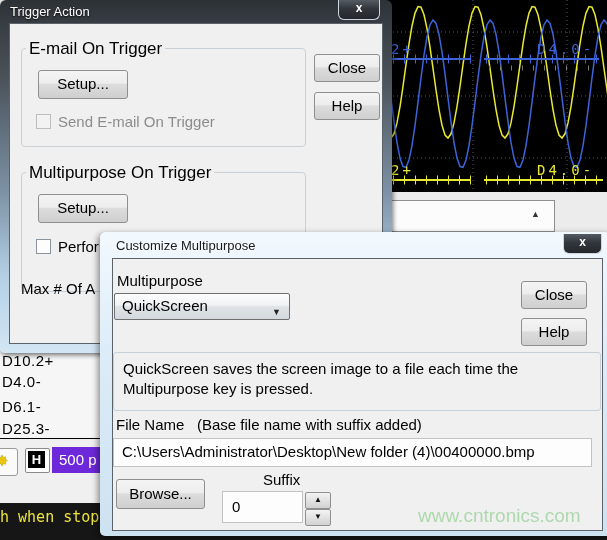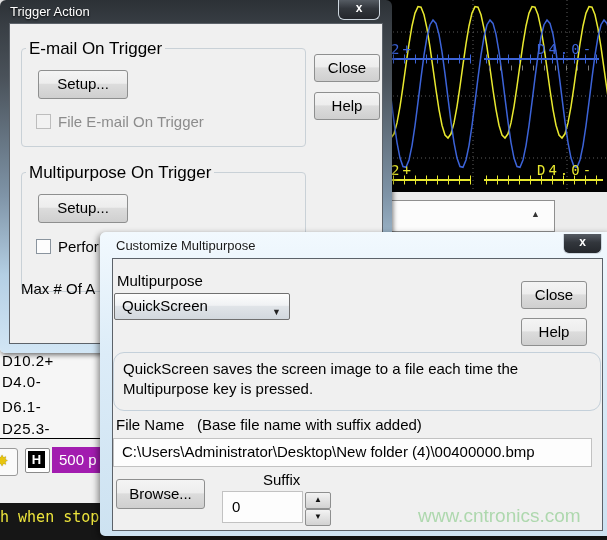--- a/index.html
+++ b/index.html
@@ -17,21 +17,21 @@
                 border-bottom:2px solid #000000;}
   .chan{position:absolute;left:2px;font-size:15px;color:#000;letter-spacing:.5px;}
   #toolbar-row{left:0;top:439px;width:100px;height:64px;background:#f0f0f0;z-index:1;}
   #sun-btn{left:-14px;top:9px;width:30px;height:26px;background:#fafafa;border:1px solid #9a9a9a;
            border-radius:3px;text-align:center;font-size:15px;line-height:24px;color:#e8c50f;
            text-shadow:0 0 1px #7a6a00;}
   #h-btn{left:25px;top:9px;width:23px;height:23px;background:#fff;border:1px solid #8a8a8a;
          border-radius:2px;}
   #h-btn .hsq{position:absolute;left:2px;top:2px;width:17px;height:17px;background:#000;
          color:#fff;font-weight:bold;font-size:13px;text-align:center;line-height:17px;}
-  #timebase-box{left:52px;top:8px;width:60px;height:26px;background:#a21caf;color:#fff;
+  #timebase-box{left:52px;top:8px;width:60px;height:26px;background:#6d28d9;color:#fff;
          font-size:15px;line-height:26px;padding-left:7px;white-space:nowrap;overflow:hidden;}
   #status-bar{left:0;top:503px;width:607px;height:37px;background:#161616;z-index:2;}
   #status-text{position:absolute;left:0px;top:5px;color:#ece43c;
          font-family:"DejaVu Sans Mono",monospace;font-size:15px;white-space:nowrap;}
 
   
   .win-client{position:absolute;background:#f0f0f0;border:1px solid #5c6269;}
   #trigger-win{left:0;top:0;width:392px;height:353px;z-index:10;
       background:linear-gradient(180deg,#2c3136 0%,#383e44 7%,#4a525a 22%,#7e93a6 55%,#b4cfe4 78%,#d2e6f5 100%);
       border-radius:6px 6px 5px 5px;box-shadow:1px 2px 5px rgba(0,0,0,.55);}
@@ -61,21 +61,21 @@
       text-shadow:0 0 4px #fff;}
   #customize-x{left:463px;top:2px;width:37px;}
   #customize-client{left:12px;top:26px;width:489px;height:271px;}
 
   #combo{left:114px;top:293px;width:167px;height:25px;z-index:21;position:absolute;
       background:linear-gradient(180deg,#fdfdfd,#f0f2f4 45%,#e0e4e8 50%,#d2d8de 100%);
       border:1px solid #707070;border-radius:2px;font-size:15px;color:#000;
       line-height:23px;padding-left:7px;}
   #combo .arrow{position:absolute;right:8px;top:7px;font-size:9px;color:#222;}
   #info-box{left:113px;top:352px;width:477px;height:51px;z-index:21;position:absolute;
-      border:1px solid #c4d0da;border-radius:11px;background:#f0f0f0;
+      border:1px solid #c4d0da;border-radius:3px;background:#f0f0f0;
       font-size:15px;color:#000;padding:6px 0 0 9px;line-height:20px;}
   .spin-btn{position:absolute;width:24px;height:15px;z-index:21;
       background:linear-gradient(180deg,#f3f3f3,#e4e4e4 45%,#d2d2d2 100%);
       border:1px solid #8e8f8f;border-radius:2px;font-size:8px;color:#111;
       text-align:center;line-height:13px;}
   #watermark{left:418px;top:505px;width:180px;z-index:22;position:absolute;
       color:#aed8ae;font-size:19px;white-space:nowrap;}
 
   .dlg-label{position:absolute;font-size:15px;color:#000;white-space:nowrap;z-index:21;}
   .scope-text{font-family:"DejaVu Sans Mono",monospace;font-size:14px;letter-spacing:3px;}
@@ -145,21 +145,21 @@
   <div class="x-btn" id="trigger-x">
     <span>x</span>
   </div>
   <div class="win-client" id="trigger-client">
 
     <div class="groupbox" style="left:11px;top:24px;width:283px;height:97px;"></div>
     <div class="grouplabel" style="left:16px;top:15px;">E-mail On Trigger</div>
     <div class="btn" style="left:28px;top:46px;width:88px;height:27px;line-height:26px;">Setup...</div>
     <div class="checkrow" style="left:26px;top:89px;">
       <span class="checkbox disabled"></span>
-      <span class="graytext">File E-mail On Trigger</span>
+      <span class="graytext">Send E-mail On Trigger</span>
     </div>
 
     <div class="btn" style="left:304px;top:30px;width:64px;height:26px;line-height:25px;">Close</div>
     <div class="btn" style="left:304px;top:68px;width:64px;height:26px;line-height:25px;">Help</div>
 
     <div class="groupbox" style="left:11px;top:148px;width:283px;height:118px;"></div>
     <div class="grouplabel" style="left:16px;top:139px;">Multipurpose On Trigger</div>
     <div class="btn" style="left:28px;top:170px;width:88px;height:27px;line-height:26px;">Setup...</div>
     <div class="checkrow" style="left:26px;top:214px;">
       <span class="checkbox"></span>

